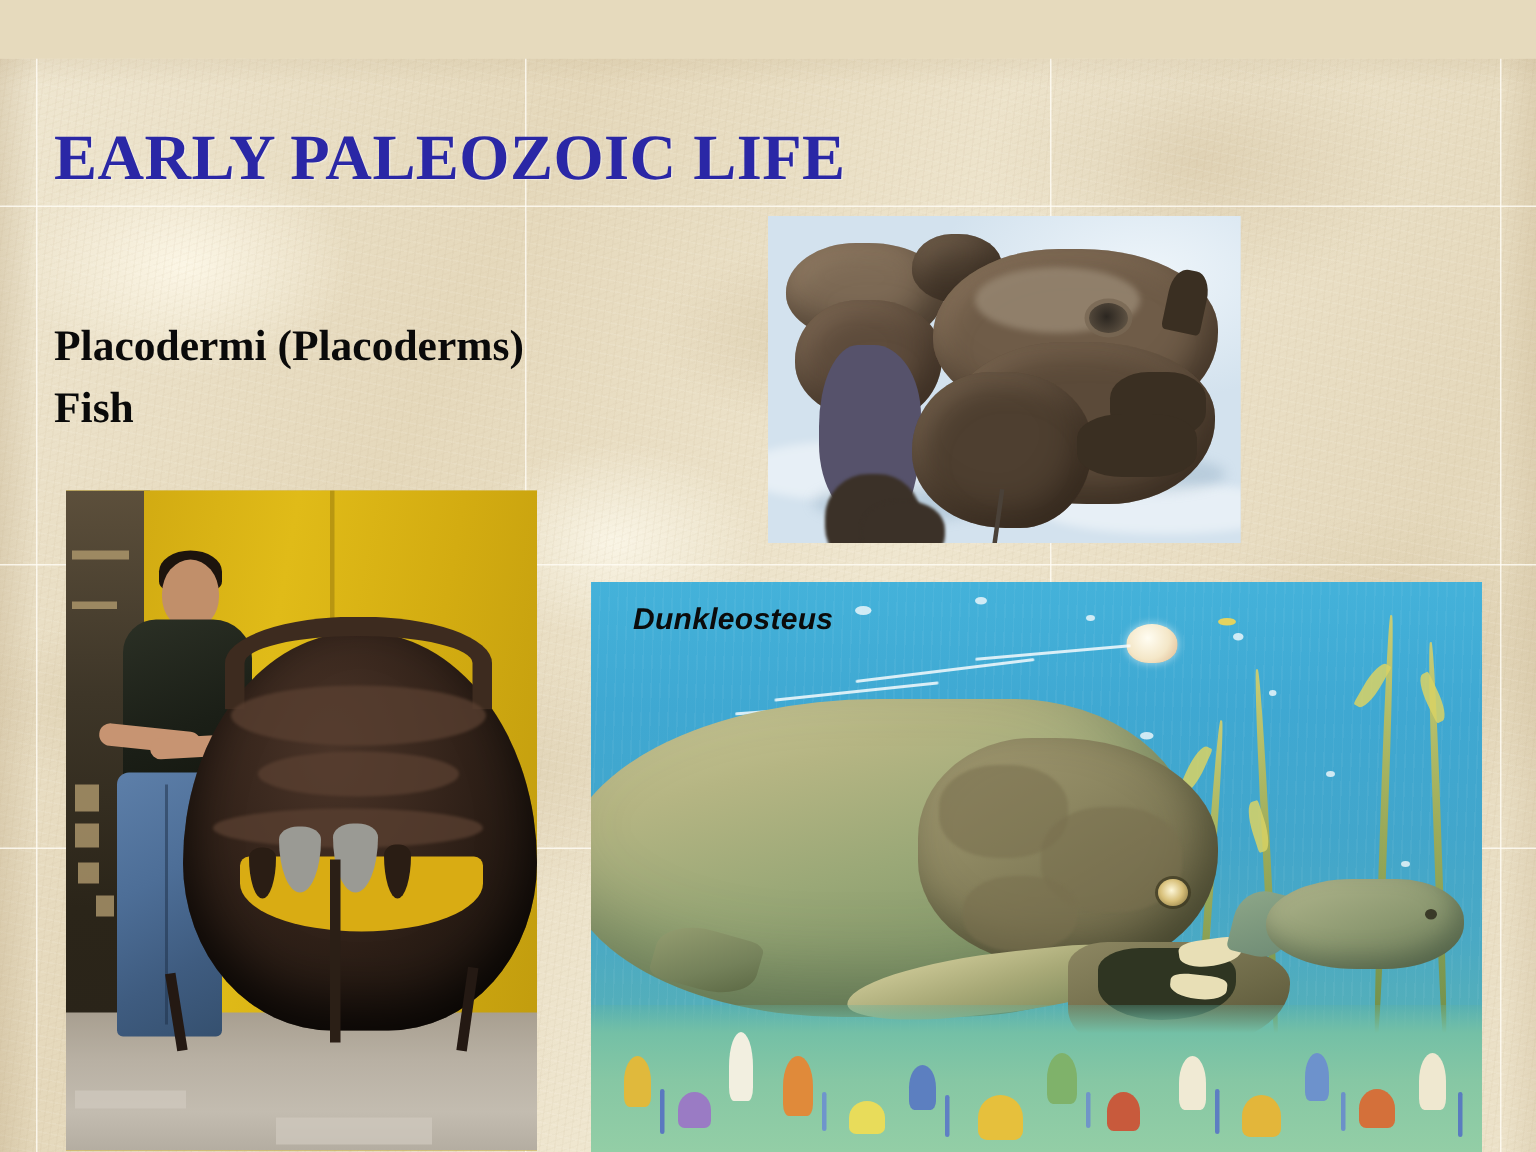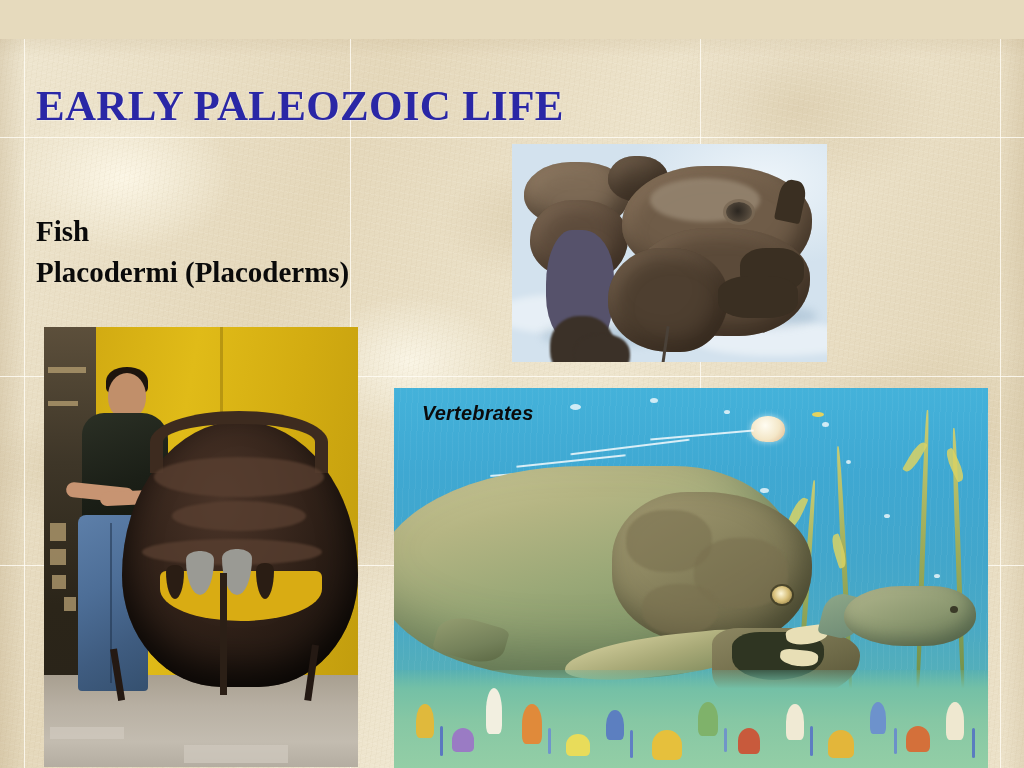--- a/index.html
+++ b/index.html
@@ -492,22 +492,22 @@
   <div class="grid-line v" style="left:1000px;top:0;    height:768px;"></div>
   <div class="grid-line h" style="left:0;     top:98px;  width:1024px;"></div>
   <div class="grid-line h" style="left:0;     top:337px; width:1024px;"></div>
   <div class="grid-line h" style="left:0;     top:526px; width:1024px;"></div>
   <div class="grid-line h" style="left:0;     top:742px; width:1024px;"></div>
 
   <div class="title">EARLY PALEOZOIC LIFE</div>
 
 
   <div class="bullets">
+    <div>Placodermi (Placoderms)</div>
     <div>Fish</div>
-    <div>Placodermi (Placoderms)</div>
   </div>
 
   <div class="photo" id="photo-skull">
     <div class="skull-cloth"></div>
 
     <div class="cloth-fold" style="left:-20px; top:150px; width:150px; height:40px;"></div>
     <div class="cloth-fold" style="left:180px; top:178px; width:170px; height:34px;"></div>
     <div class="cloth-shadow" style="left:30px;  top:178px; width:120px; height:26px;"></div>
     <div class="cloth-shadow" style="left:195px; top:160px; width:110px; height:24px;"></div>
 
@@ -571,21 +571,21 @@
 
     <div class="fossil-pole"></div>
     <div class="fossil-leg" style="left:66px;  top:322px; height:52px; transform:rotate(-9deg);"></div>
     <div class="fossil-leg" style="left:268px; top:318px; height:56px; transform:rotate(8deg);"></div>
   </div>
 
   <div class="photo" id="photo-sea">
     <div class="sea-water"></div>
     <div class="sea-shimmer"></div>
 
-    <div class="sea-label">Vertebrates</div>
+    <div class="sea-label">Dunkleosteus</div>
 
     <div class="jelly-bell"></div>
     <div class="jelly-tentacle" style="left:256px; top:46px; width:104px; transform:rotate(-5deg);"></div>
     <div class="jelly-tentacle" style="left:176px; top:58px; width:120px; transform:rotate(-7deg);"></div>
     <div class="jelly-tentacle" style="left:122px; top:72px; width:110px; transform:rotate(-6deg);"></div>
     <div class="jelly-tentacle" style="left:96px;  top:84px; width:84px;  transform:rotate(-4deg);"></div>
 
     <div class="bubble" style="left:176px; top:16px; width:11px; height:6px;"></div>
     <div class="bubble" style="left:256px; top:10px; width:8px;  height:5px;"></div>
     <div class="bubble" style="left:330px; top:22px; width:6px;  height:4px;"></div>

